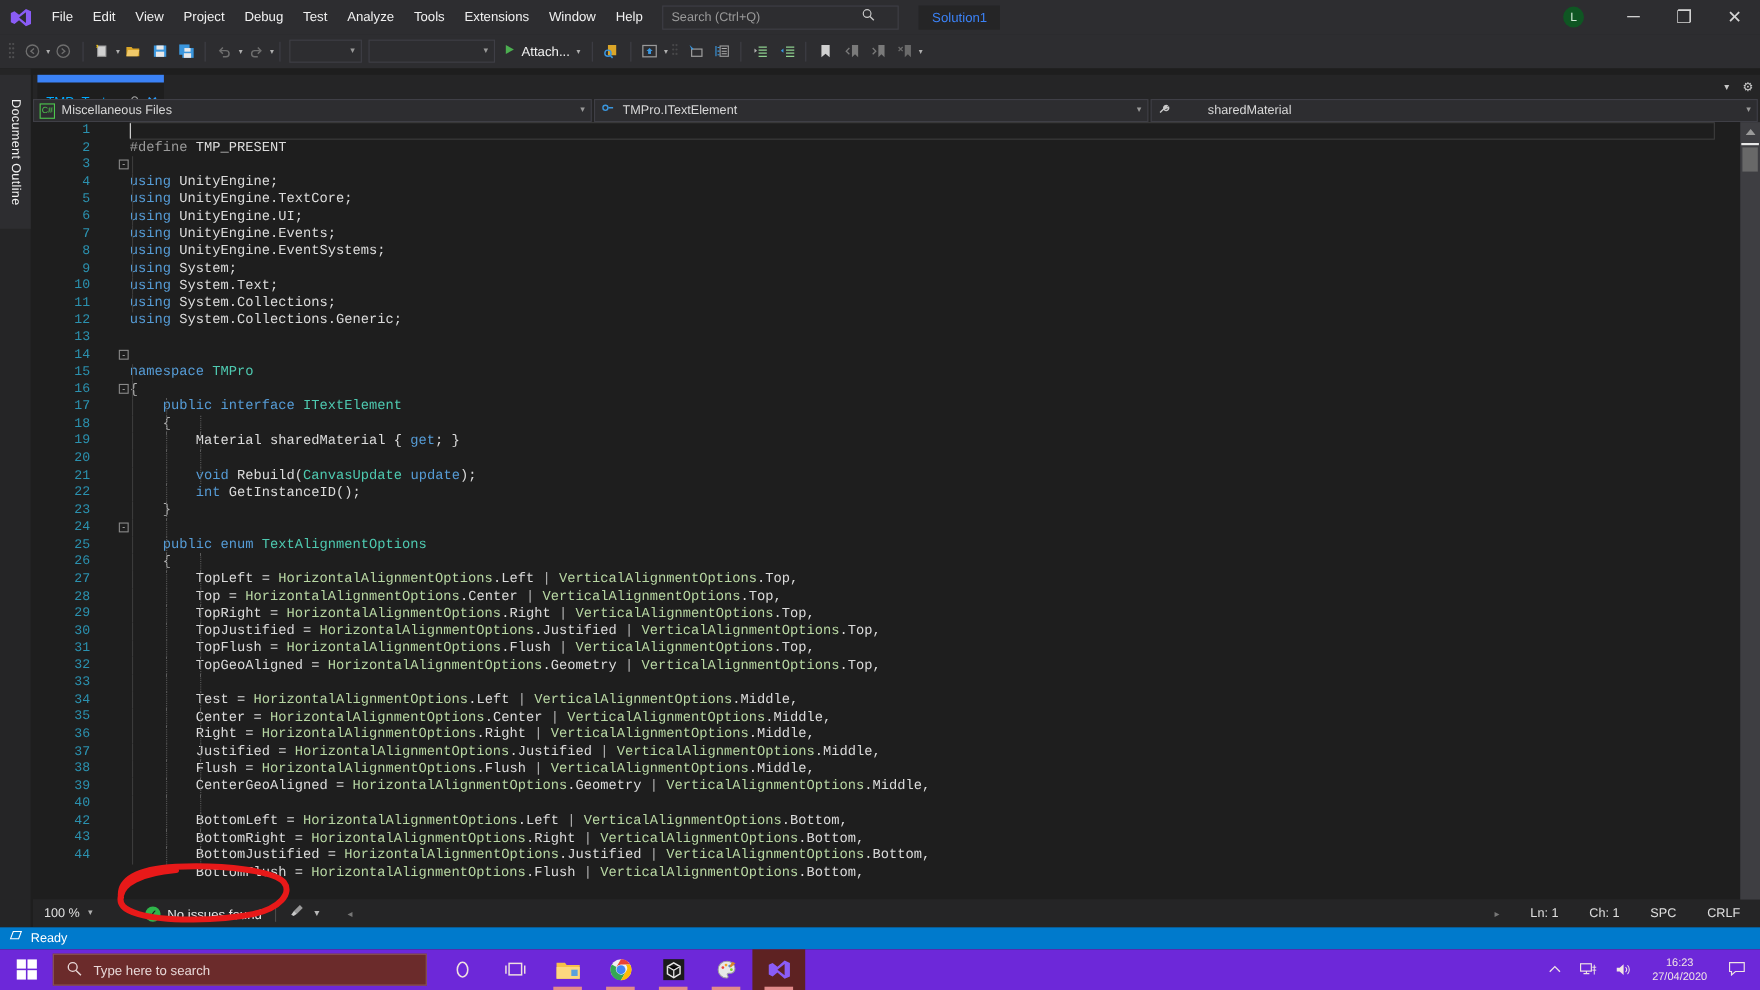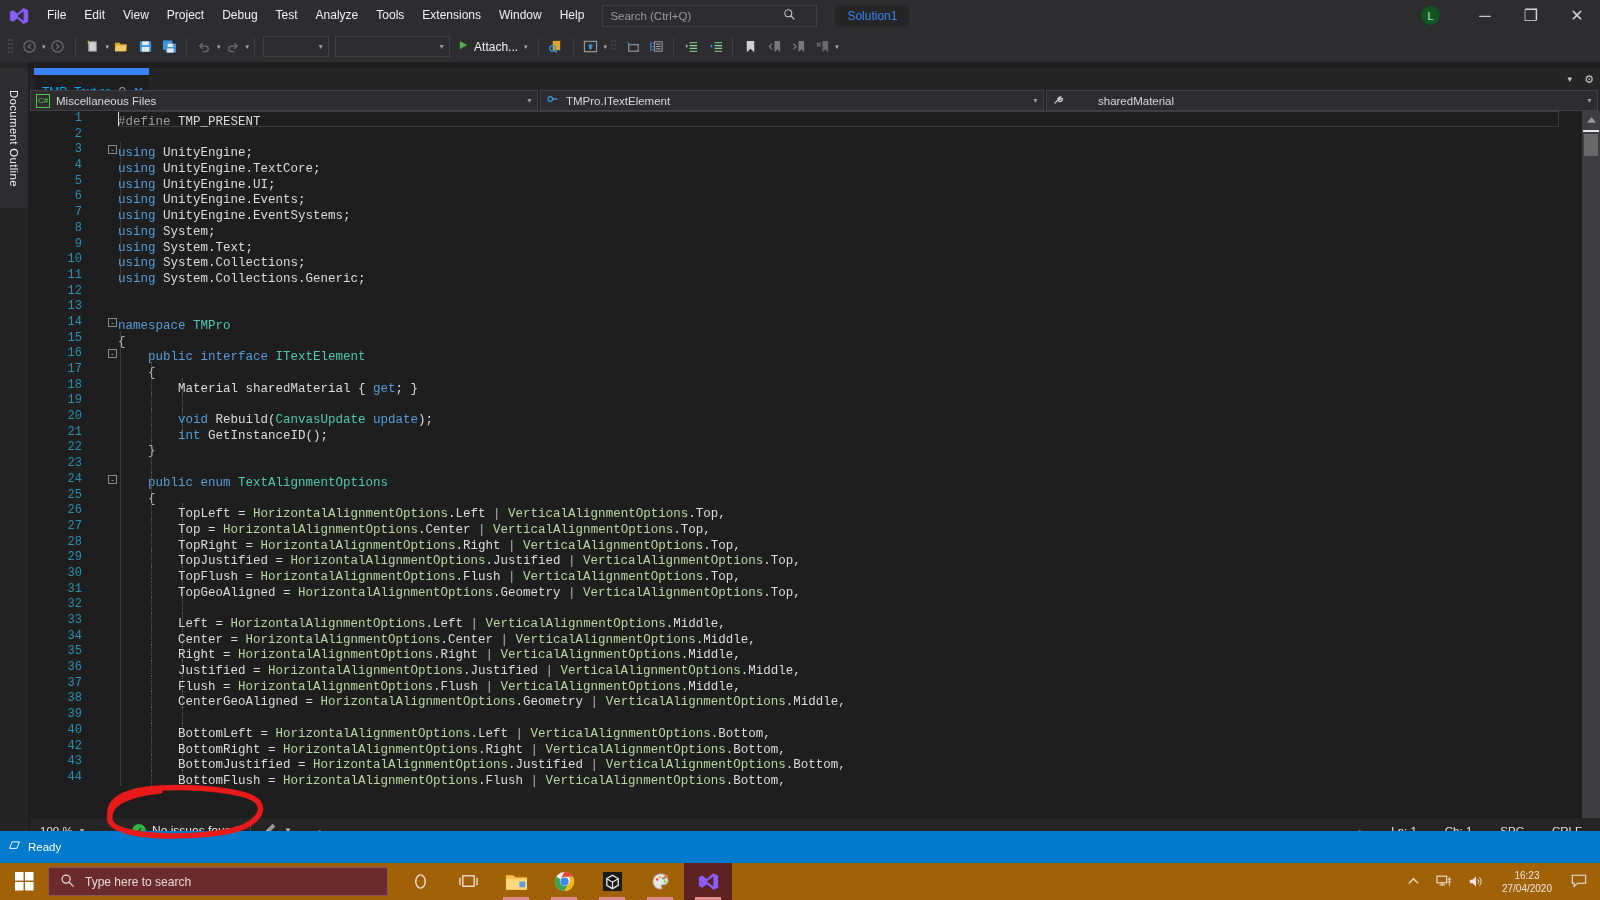--- a/index.html
+++ b/index.html
@@ -130,21 +130,21 @@
   .cline { position: relative; height: 15.7px; white-space: pre; }
   .gutter {
     position: absolute; left: 0; top: 0; width: 58px; text-align: right;
     color: #2b91af; font-size: 12px; padding-right: 6px;
   }
   .fold {
     position: absolute; left: 78px; top: 3px; width: 9px; height: 9px;
     border: 1px solid #8a8a8a; color: #c8c8c8; font-size: 8px; line-height: 7px;
     text-align: center; font-family: "Liberation Sans", sans-serif;
   }
-  .ctext { position: absolute; left: 88px; top: 4px; }
+  .ctext { position: absolute; left: 88px; top: 16px; }
   .ind1 { position: absolute; left: 90px; top: 0; bottom: 0; width: 1px; background: #3b3b3b; }
   .ind2 { position: absolute; left: 121px; top: 0; bottom: 0; width: 0; border-left: 1px dotted #5a5a5a; }
   .ind3 { position: absolute; left: 152px; top: 0; bottom: 0; width: 0; border-left: 1px dotted #5a5a5a; }
   .k  { color: #569cd6; }
   .t  { color: #4ec9b0; }
   .w  { color: #dcdcdc; }
   .p  { color: #b4b4b4; }
   .en { color: #b8d7a3; }
   .pp { color: #9b9b9b; }
   .caretline {
@@ -193,29 +193,29 @@
   }
   .es-sep { width: 1px; height: 14px; background: #4a4a4a; margin: 0 12px; }
   .es-right {
     position: absolute; right: 4px; display: flex; align-items: center; color: #e0e0e0;
     font-size: 11.5px;
   }
   .es-right > div { padding: 0 14px; }
 
   
   .statusbar {
-    position: absolute; left: 0; bottom: 37px; width: 1600px; height: 32px;
+    position: absolute; left: 0; bottom: 37px; width: 1600px; height: 20px;
     background: #007acc; display: flex; align-items: center; padding-left: 8px; gap: 7px;
   }
   .statusbar .ready { color: #ffffff; font-size: 11.5px; }
 
   
   .taskbar {
     position: absolute; left: 0; bottom: 0; width: 1600px; height: 37px;
-    background: #a16207; display: flex; align-items: center;
+    background: #6d28d9; display: flex; align-items: center;
   }
   .start {
     width: 48px; height: 37px; display: flex; align-items: center; justify-content: center;
   }
   .tb-search {
     width: 340px; height: 29px; background: #6b2b2b; border: 1px solid #8a5555;
     display: flex; align-items: center; gap: 10px; padding-left: 11px; color: #e8d8d8;
     font-size: 12px;
   }
   .tb-icons { display: flex; align-items: center; margin-left: 8px; }
@@ -528,21 +528,21 @@
         <div class="cline"><div class="gutter">23</div><div class="ind1"></div><div class="ind2"></div><div class="ctext"></div></div>
         <div class="cline"><div class="gutter">24</div><div class="fold">-</div><div class="ind1"></div><div class="ind2"></div><div class="ctext"><span class="w">    </span><span class="k">public enum</span><span class="t"> TextAlignmentOptions</span></div></div>
         <div class="cline"><div class="gutter">25</div><div class="ind1"></div><div class="ind2"></div><div class="ctext"><span class="p">    {</span></div></div>
         <div class="cline"><div class="gutter">26</div><div class="ind1"></div><div class="ind2"></div><div class="ind3"></div><div class="ctext"><span class="w">        TopLeft = </span><span class="en">HorizontalAlignmentOptions</span><span class="w">.Left </span><span class="p">| </span><span class="en">VerticalAlignmentOptions</span><span class="w">.Top,</span></div></div>
         <div class="cline"><div class="gutter">27</div><div class="ind1"></div><div class="ind2"></div><div class="ind3"></div><div class="ctext"><span class="w">        Top = </span><span class="en">HorizontalAlignmentOptions</span><span class="w">.Center </span><span class="p">| </span><span class="en">VerticalAlignmentOptions</span><span class="w">.Top,</span></div></div>
         <div class="cline"><div class="gutter">28</div><div class="ind1"></div><div class="ind2"></div><div class="ind3"></div><div class="ctext"><span class="w">        TopRight = </span><span class="en">HorizontalAlignmentOptions</span><span class="w">.Right </span><span class="p">| </span><span class="en">VerticalAlignmentOptions</span><span class="w">.Top,</span></div></div>
         <div class="cline"><div class="gutter">29</div><div class="ind1"></div><div class="ind2"></div><div class="ind3"></div><div class="ctext"><span class="w">        TopJustified = </span><span class="en">HorizontalAlignmentOptions</span><span class="w">.Justified </span><span class="p">| </span><span class="en">VerticalAlignmentOptions</span><span class="w">.Top,</span></div></div>
         <div class="cline"><div class="gutter">30</div><div class="ind1"></div><div class="ind2"></div><div class="ind3"></div><div class="ctext"><span class="w">        TopFlush = </span><span class="en">HorizontalAlignmentOptions</span><span class="w">.Flush </span><span class="p">| </span><span class="en">VerticalAlignmentOptions</span><span class="w">.Top,</span></div></div>
         <div class="cline"><div class="gutter">31</div><div class="ind1"></div><div class="ind2"></div><div class="ind3"></div><div class="ctext"><span class="w">        TopGeoAligned = </span><span class="en">HorizontalAlignmentOptions</span><span class="w">.Geometry </span><span class="p">| </span><span class="en">VerticalAlignmentOptions</span><span class="w">.Top,</span></div></div>
         <div class="cline"><div class="gutter">32</div><div class="ind1"></div><div class="ind2"></div><div class="ind3"></div><div class="ctext"></div></div>
-        <div class="cline"><div class="gutter">33</div><div class="ind1"></div><div class="ind2"></div><div class="ind3"></div><div class="ctext"><span class="w">        Left = </span><span class="en">HorizontalAlignmentOptions</span><span class="w">.Left </span><span class="p">| </span><span class="en">VerticalAlignmentOptions</span><span class="w">.Middle,</span></div></div>
+        <div class="cline"><div class="gutter">33</div><div class="ind1"></div><div class="ind2"></div><div class="ind3"></div><div class="ctext"><span class="w">        Test = </span><span class="en">HorizontalAlignmentOptions</span><span class="w">.Left </span><span class="p">| </span><span class="en">VerticalAlignmentOptions</span><span class="w">.Middle,</span></div></div>
         <div class="cline"><div class="gutter">34</div><div class="ind1"></div><div class="ind2"></div><div class="ind3"></div><div class="ctext"><span class="w">        Center = </span><span class="en">HorizontalAlignmentOptions</span><span class="w">.Center </span><span class="p">| </span><span class="en">VerticalAlignmentOptions</span><span class="w">.Middle,</span></div></div>
         <div class="cline"><div class="gutter">35</div><div class="ind1"></div><div class="ind2"></div><div class="ind3"></div><div class="ctext"><span class="w">        Right = </span><span class="en">HorizontalAlignmentOptions</span><span class="w">.Right </span><span class="p">| </span><span class="en">VerticalAlignmentOptions</span><span class="w">.Middle,</span></div></div>
         <div class="cline"><div class="gutter">36</div><div class="ind1"></div><div class="ind2"></div><div class="ind3"></div><div class="ctext"><span class="w">        Justified = </span><span class="en">HorizontalAlignmentOptions</span><span class="w">.Justified </span><span class="p">| </span><span class="en">VerticalAlignmentOptions</span><span class="w">.Middle,</span></div></div>
         <div class="cline"><div class="gutter">37</div><div class="ind1"></div><div class="ind2"></div><div class="ind3"></div><div class="ctext"><span class="w">        Flush = </span><span class="en">HorizontalAlignmentOptions</span><span class="w">.Flush </span><span class="p">| </span><span class="en">VerticalAlignmentOptions</span><span class="w">.Middle,</span></div></div>
         <div class="cline"><div class="gutter">38</div><div class="ind1"></div><div class="ind2"></div><div class="ind3"></div><div class="ctext"><span class="w">        CenterGeoAligned = </span><span class="en">HorizontalAlignmentOptions</span><span class="w">.Geometry </span><span class="p">| </span><span class="en">VerticalAlignmentOptions</span><span class="w">.Middle,</span></div></div>
         <div class="cline"><div class="gutter">39</div><div class="ind1"></div><div class="ind2"></div><div class="ind3"></div><div class="ctext"></div></div>
         <div class="cline"><div class="gutter">40</div><div class="ind1"></div><div class="ind2"></div><div class="ind3"></div><div class="ctext"><span class="w">        BottomLeft = </span><span class="en">HorizontalAlignmentOptions</span><span class="w">.Left </span><span class="p">| </span><span class="en">VerticalAlignmentOptions</span><span class="w">.Bottom,</span></div></div>
         <div class="cline"><div class="gutter">42</div><div class="ind1"></div><div class="ind2"></div><div class="ind3"></div><div class="ctext"><span class="w">        BottomRight = </span><span class="en">HorizontalAlignmentOptions</span><span class="w">.Right </span><span class="p">| </span><span class="en">VerticalAlignmentOptions</span><span class="w">.Bottom,</span></div></div>
         <div class="cline"><div class="gutter">43</div><div class="ind1"></div><div class="ind2"></div><div class="ind3"></div><div class="ctext"><span class="w">        BottomJustified = </span><span class="en">HorizontalAlignmentOptions</span><span class="w">.Justified </span><span class="p">| </span><span class="en">VerticalAlignmentOptions</span><span class="w">.Bottom,</span></div></div>
         <div class="cline"><div class="gutter">44</div><div class="ind1"></div><div class="ind2"></div><div class="ind3"></div><div class="ctext"><span class="w">        BottomFlush = </span><span class="en">HorizontalAlignmentOptions</span><span class="w">.Flush </span><span class="p">| </span><span class="en">VerticalAlignmentOptions</span><span class="w">.Bottom,</span></div></div>

